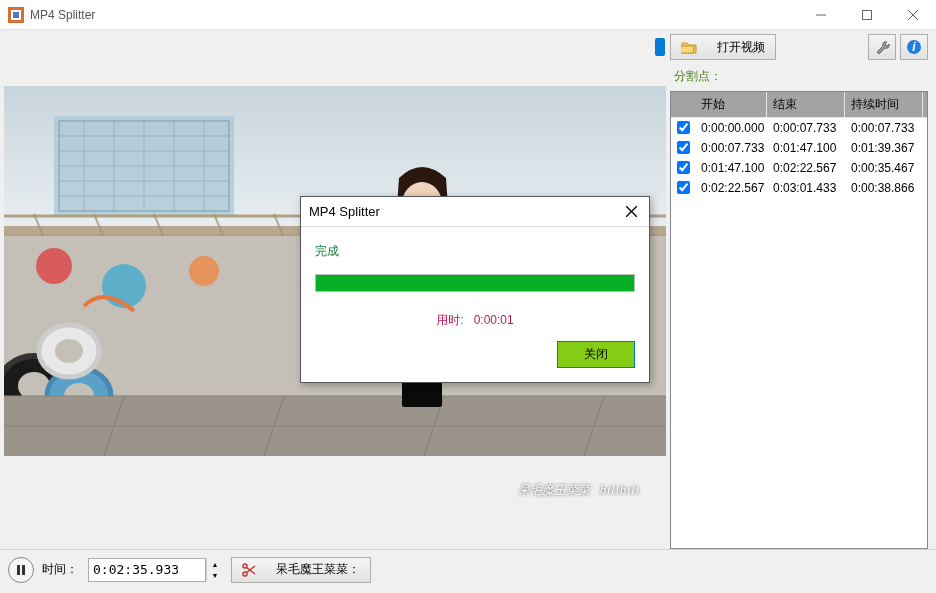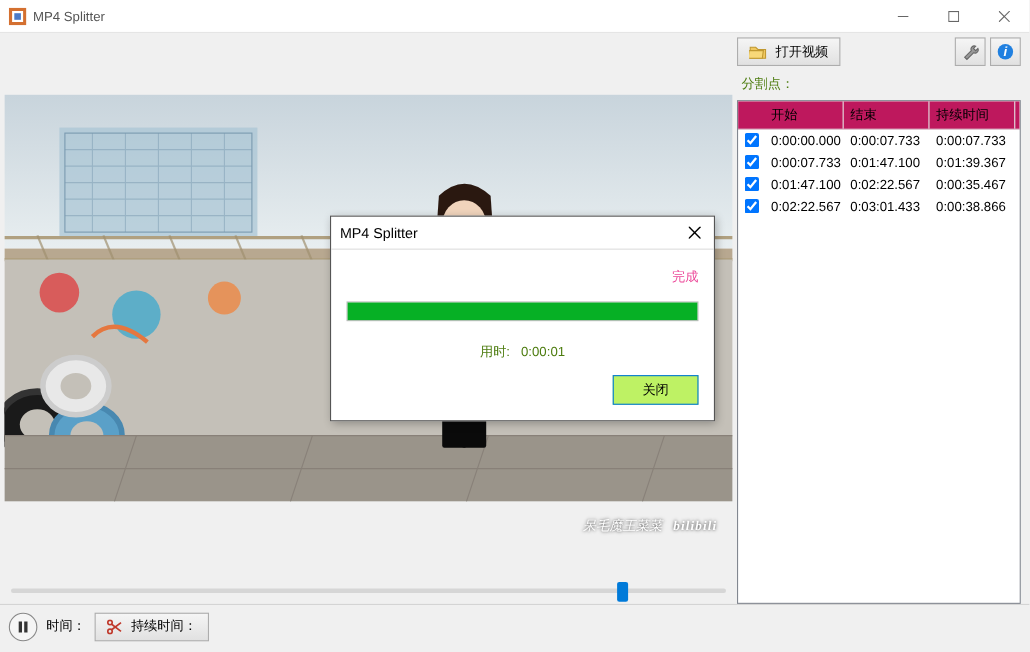--- a/index.html
+++ b/index.html
@@ -5,36 +5,36 @@
     * { box-sizing: border-box; margin: 0; padding: 0; font-family: "Microsoft YaHei", "Segoe UI", sans-serif; font-size: 12px; }
     body { background: #f0f0f0; width: 936px; height: 593px; overflow: hidden; }
     
     .titlebar { height: 30px; background: #fff; display: flex; align-items: center; padding: 0 0 0 8px; border-bottom: 1px solid #e5e5e5; }
     .titlebar-icon { width: 16px; height: 16px; margin-right: 6px; }
     .titlebar-text { color: #555; flex: 1; }
     .titlebar-btns { display: flex; }
     .titlebar-btn { width: 46px; height: 30px; display: flex; align-items: center; justify-content: center; color: #666; }
     
     .main { display: flex; height: 519px; background: #f0f0f0; }
-    .left { width: 670px; padding: 4px 4px 0 4px; display: flex; flex-direction: column; }
+    .left { width: 670px; padding: 4px 4px 0 4px; display: flex; flex-direction: row; }
     .right { width: 262px; padding: 4px 4px 0 0; display: flex; flex-direction: column; }
     
     .top-toolbar { height: 28px; display: flex; gap: 4px; margin-bottom: 6px; }
-    .btn { height: 26px; border: 1px solid #adadad; background: linear-gradient(#f5f5f5, #e1e1e1); display: flex; align-items: center; padding: 0 10px; gap: 8px; cursor: pointer; color: #000; }
+    .btn { height: 26px; border: 1px solid #adadad; background: linear-gradient(#f5f5f5, #e1e1e1); display: flex; align-items: center; padding: 0 10px; gap: 20px; cursor: pointer; color: #000; }
     .btn.icon-only { padding: 0; width: 28px; justify-content: center; }
     .spacer { flex: 1; }
     
     .label-row { color: #4d7c0f; margin-bottom: 6px; padding-left: 4px; }
     
     .video-area { flex: 1; position: relative; background: #f0f0f0; display: flex; align-items: center; justify-content: center; }
     .video-frame { position: absolute; top: 52px; left: 0; width: 662px; height: 370px; }
     .watermark { position: absolute; bottom: 10px; right: 14px; color: #fff; text-shadow: 0 0 3px rgba(0,0,0,0.8); font-size: 13px; display: flex; align-items: center; gap: 10px; font-style: italic; }
     
     .split-table { border: 1px solid #828790; background: #fff; flex: 1; display: flex; flex-direction: column; overflow: hidden; }
-    .table-header { display: flex; background: #be185d; border-bottom: 1px solid #e5e5e5; }
+    .table-header { display: flex; background: #a3a3a3; border-bottom: 1px solid #e5e5e5; }
     .th { padding: 4px 6px; border-right: 1px solid #e5e5e5; color: #000; }
     .th1 { width: 24px; border-right: none; }
     .th2 { width: 72px; }
     .th3 { width: 78px; }
     .th4 { width: 78px; }
     .table-body { flex: 1; overflow-y: auto; }
     .row { display: flex; padding: 3px 0; }
     .cell { padding: 0 6px; }
     .cb-cell { width: 24px; display: flex; justify-content: center; }
     .c2 { width: 72px; }
@@ -50,26 +50,26 @@
     .time-input { display: flex; align-items: center; padding-left: 2px; }
     .spinner { display: flex; flex-direction: column; border-left: 1px solid #ccc; }
     .spin-btn { width: 16px; height: 11px; font-size: 7px; background: #f0f0f0; border: none; display: flex; align-items: center; justify-content: center; cursor: pointer; }
     input.time-val { width: 118px; height: 24px; border: 1px solid #abadb3; padding: 0 4px; font-family: monospace; font-size: 13px; }
     
     .dialog { position: absolute; left: 300px; top: 196px; width: 350px; background: #fff; border: 1px solid #555; box-shadow: 2px 2px 8px rgba(0,0,0,0.3); }
     .dialog-title { height: 30px; display: flex; align-items: center; padding: 0 8px; border-bottom: 1px solid #ddd; }
     .dialog-title-text { flex: 1; color: #000; font-size: 13px; }
     .dialog-close { width: 20px; height: 20px; display: flex; align-items: center; justify-content: center; cursor: pointer; font-size: 14px; }
     .dialog-body { padding: 16px 14px 14px; }
-    .status-text { margin-bottom: 14px; color: #ec4899; text-align: right; }
+    .status-text { margin-bottom: 14px; color: #15803d; }
     .progress-bar { height: 18px; background: #e6e6e6; border: 1px solid #bcbcbc; margin-bottom: 20px; }
     .progress-fill { height: 100%; background: #06b025; }
-    .info-row { text-align: center; margin-bottom: 6px; color: #4d7c0f; }
+    .info-row { text-align: center; margin-bottom: 6px; color: #be185d; }
     .dialog-footer { display: flex; justify-content: flex-end; margin-top: 12px; }
-    .dialog-btn { border: 1px solid #0078d7; background: #bef264; padding: 4px 26px; cursor: pointer; }
+    .dialog-btn { border: 1px solid #0078d7; background: #84cc16; padding: 4px 26px; cursor: pointer; }
     
     input[type="checkbox"] { width: 13px; height: 13px; }
   </style>
 </head>
 <body>
 
 <div class="titlebar">
   <svg class="titlebar-icon" viewBox="0 0 16 16">
       <rect width="16" height="16" fill="#d47030"></rect>
       <rect x="3" y="3" width="10" height="10" fill="#fff"></rect>
@@ -172,21 +172,21 @@
           <rect x="388" y="142" width="14" height="60" fill="#1a1a1a" rx="6"></rect>
           <rect x="434" y="142" width="14" height="60" fill="#1a1a1a" rx="6"></rect>
           <rect x="402" y="210" width="16" height="85" fill="#1a1a1a"></rect>
           <rect x="418" y="210" width="16" height="85" fill="#1a1a1a"></rect>
           <rect x="398" y="293" width="22" height="28" fill="#0a0a0a" rx="2"></rect>
           <rect x="416" y="293" width="22" height="28" fill="#0a0a0a" rx="2"></rect>
         </g>
       </svg>
       <div class="watermark" style="top:408px">
         <span>呆毛魔王菜菜</span>
-        <span style="font-family: cursive; font-weight: bold; letter-spacing: 1px;">bilibili</span>
+        <span style="font-family: cursive; font-weight: normal; letter-spacing: 1px;">bilibili</span>
       </div>
     </div>
     <div class="slider-area">
       <div class="slider-track">
         <div class="slider-thumb" id="thumb" style="left: calc(85.6% - 5px);"></div>
       </div>
     </div>
   </div>
 
   <div class="right">
@@ -258,28 +258,35 @@
 </div>
 
 <div class="footer">
   <div class="play-btn">
     <svg width="12" height="12" viewBox="0 0 12 12">
         <rect x="2" y="1" width="3" height="10" fill="#333"></rect>
         <rect x="7" y="1" width="3" height="10" fill="#333"></rect>
       </svg>
   </div>
   <span>时间：</span>
+  <div class="time-input">
+    <input class="time-val" value="0:02:35.933" style="">
+    <div class="spinner">
+      <button class="spin-btn">▲</button>
+      <button class="spin-btn">▼</button>
+    </div>
+  </div>
   <button class="btn">
     <svg width="14" height="14" viewBox="0 0 14 14">
         <circle cx="3" cy="3" r="2" fill="none" stroke="#c0392b" stroke-width="1.5"></circle>
         <circle cx="3" cy="11" r="2" fill="none" stroke="#c0392b" stroke-width="1.5"></circle>
         <line x1="4.5" y1="4.5" x2="13" y2="11" stroke="#c0392b" stroke-width="1.5"></line>
         <line x1="4.5" y1="9.5" x2="13" y2="3" stroke="#c0392b" stroke-width="1.5"></line>
       </svg>
-    <span>持续时间：</span>
+    <span>呆毛魔王菜菜：</span>
   </button>
   <div class="spacer"></div>
 </div>
 
 <div class="dialog">
   <div class="dialog-title">
     <span class="dialog-title-text">MP4 Splitter</span>
     <div class="dialog-close">
       <svg width="11" height="11" viewBox="0 0 10 10">
           <line x1="0" y1="0" x2="10" y2="10" stroke="#000" stroke-width="1.2"></line>

